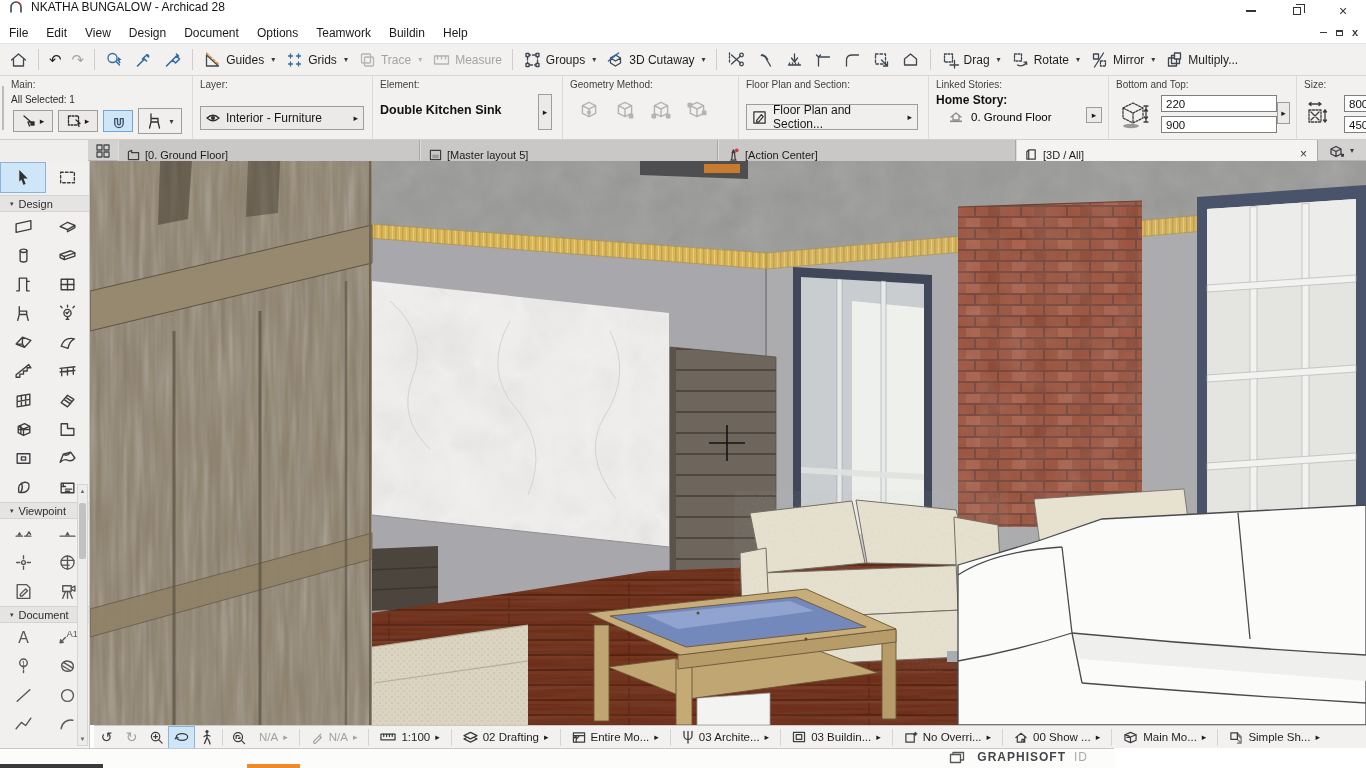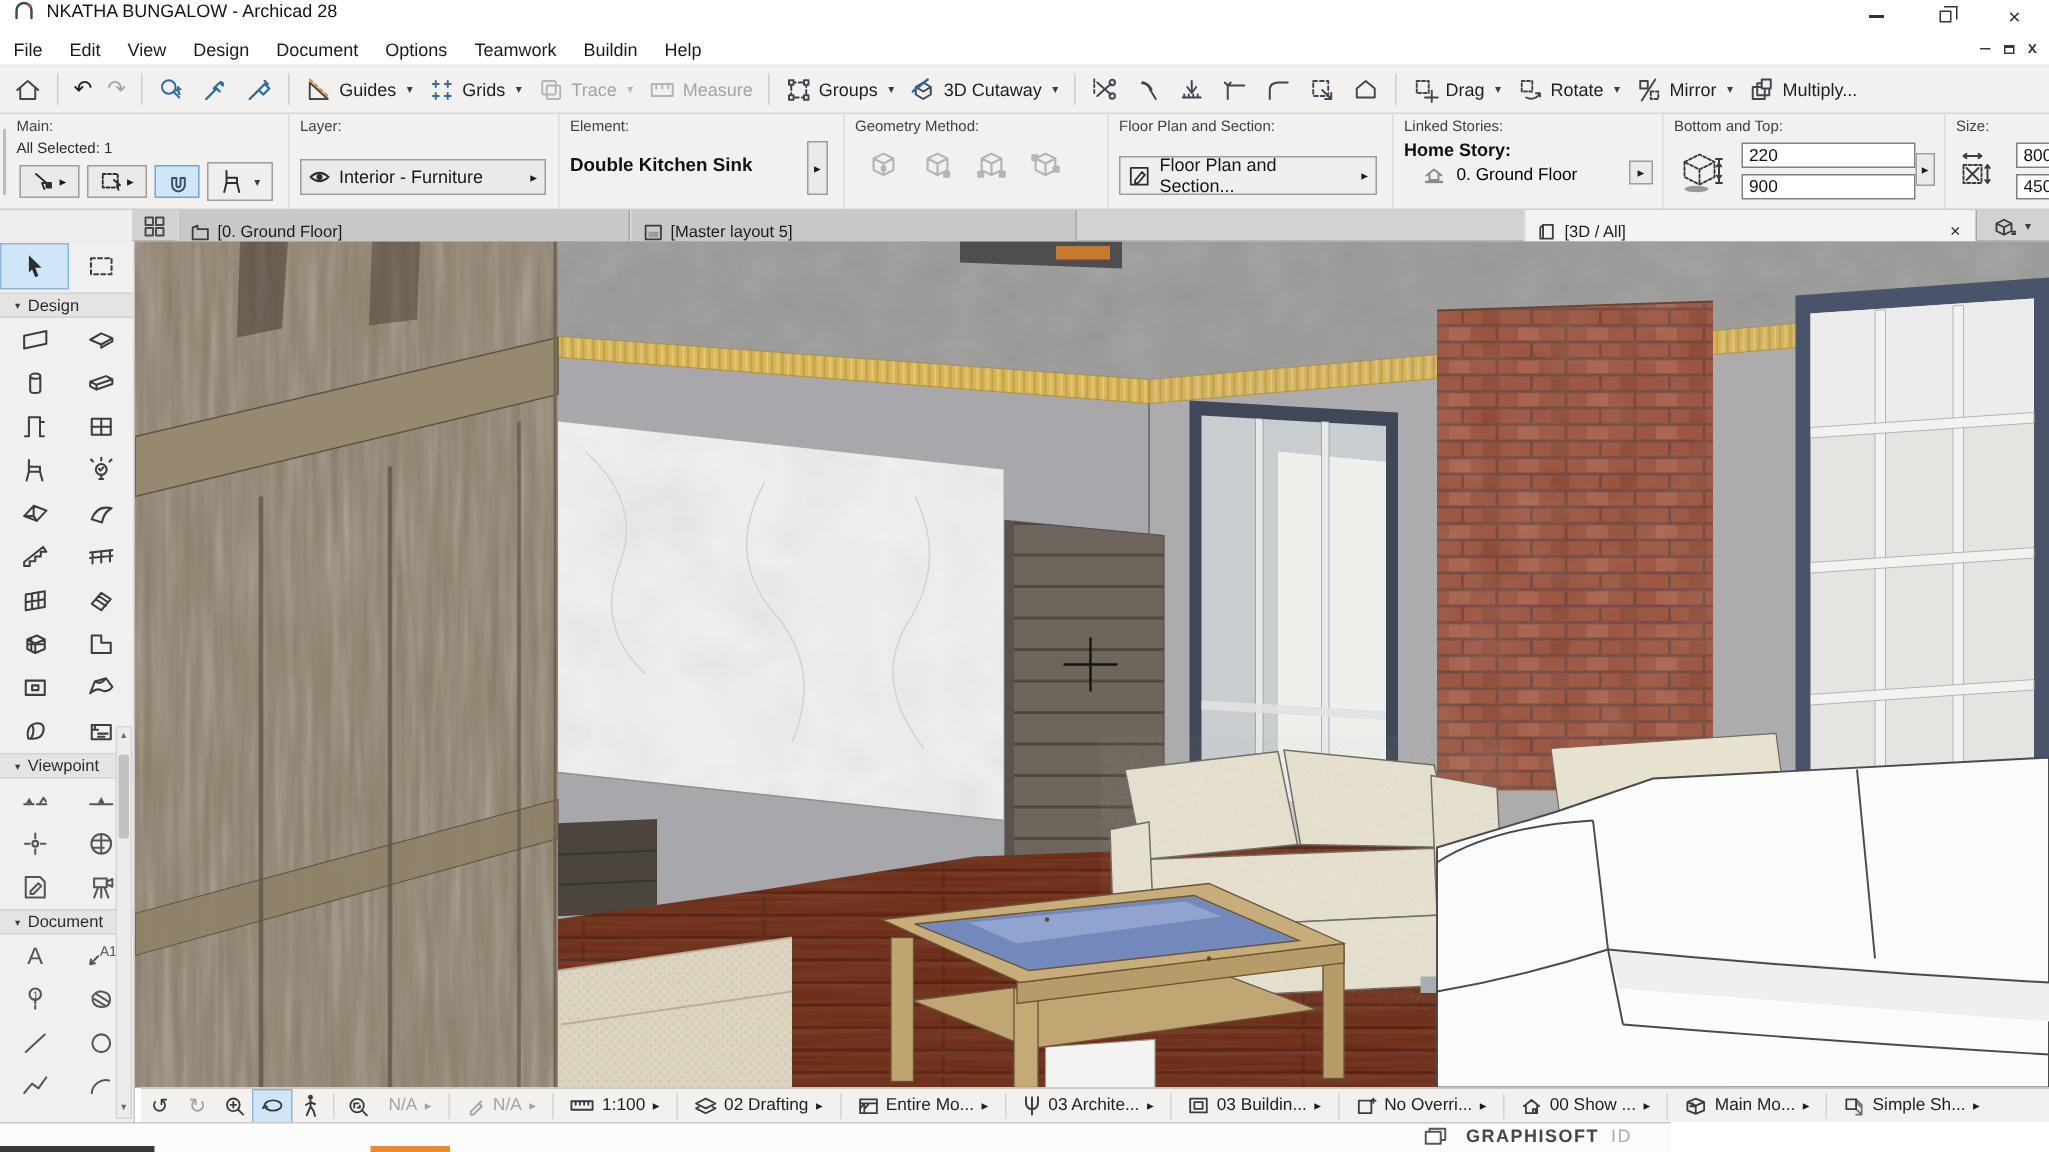--- a/index.html
+++ b/index.html
@@ -488,20 +488,29 @@
     <span>[0. Ground Floor]</span>
     </div>
   <div class="tab" style="left:420px;width:298px">
     <span class="tab-ic ic">
         <svg width="13" height="12" viewBox="0 0 14 13">
           <rect x="1.5" y="1.5" width="11" height="10" stroke="currentColor" fill="none"></rect>
           <rect x="3.5" y="6" width="7" height="4" fill="#9a9a9c" stroke="none"></rect>
         </svg>
       </span>
     <span>[Master layout 5]</span>
+    </div>
+  <div class="tab" style="left:718px;width:298px">
+    <span class="tab-ic ic">
+        <svg width="13" height="13" viewBox="0 0 14 14">
+          <path d="M5,13 L6,5 H8 L9,13 Z M5.5,5 L7,2 L8.5,5 M4,13 h6" stroke="currentColor" fill="none"></path>
+          <circle cx="10.5" cy="2.5" r="2" fill="#d23b2e" stroke="none"></circle>
+        </svg>
+      </span>
+    <span>[Action Center]</span>
     </div>
   <div class="tab active" style="left:1016px;width:302px">
     <span class="tab-ic ic">
         <svg width="13" height="13" viewBox="0 0 14 14">
           <path d="M4,2 H11 V12 H4 M4,2 L2,4 V12 L4,12 M4,2 V12" stroke="currentColor" fill="none"></path>
         </svg>
       </span>
     <span>[3D / All]</span>
     <span class="tab-close">×</span>
     </div>

